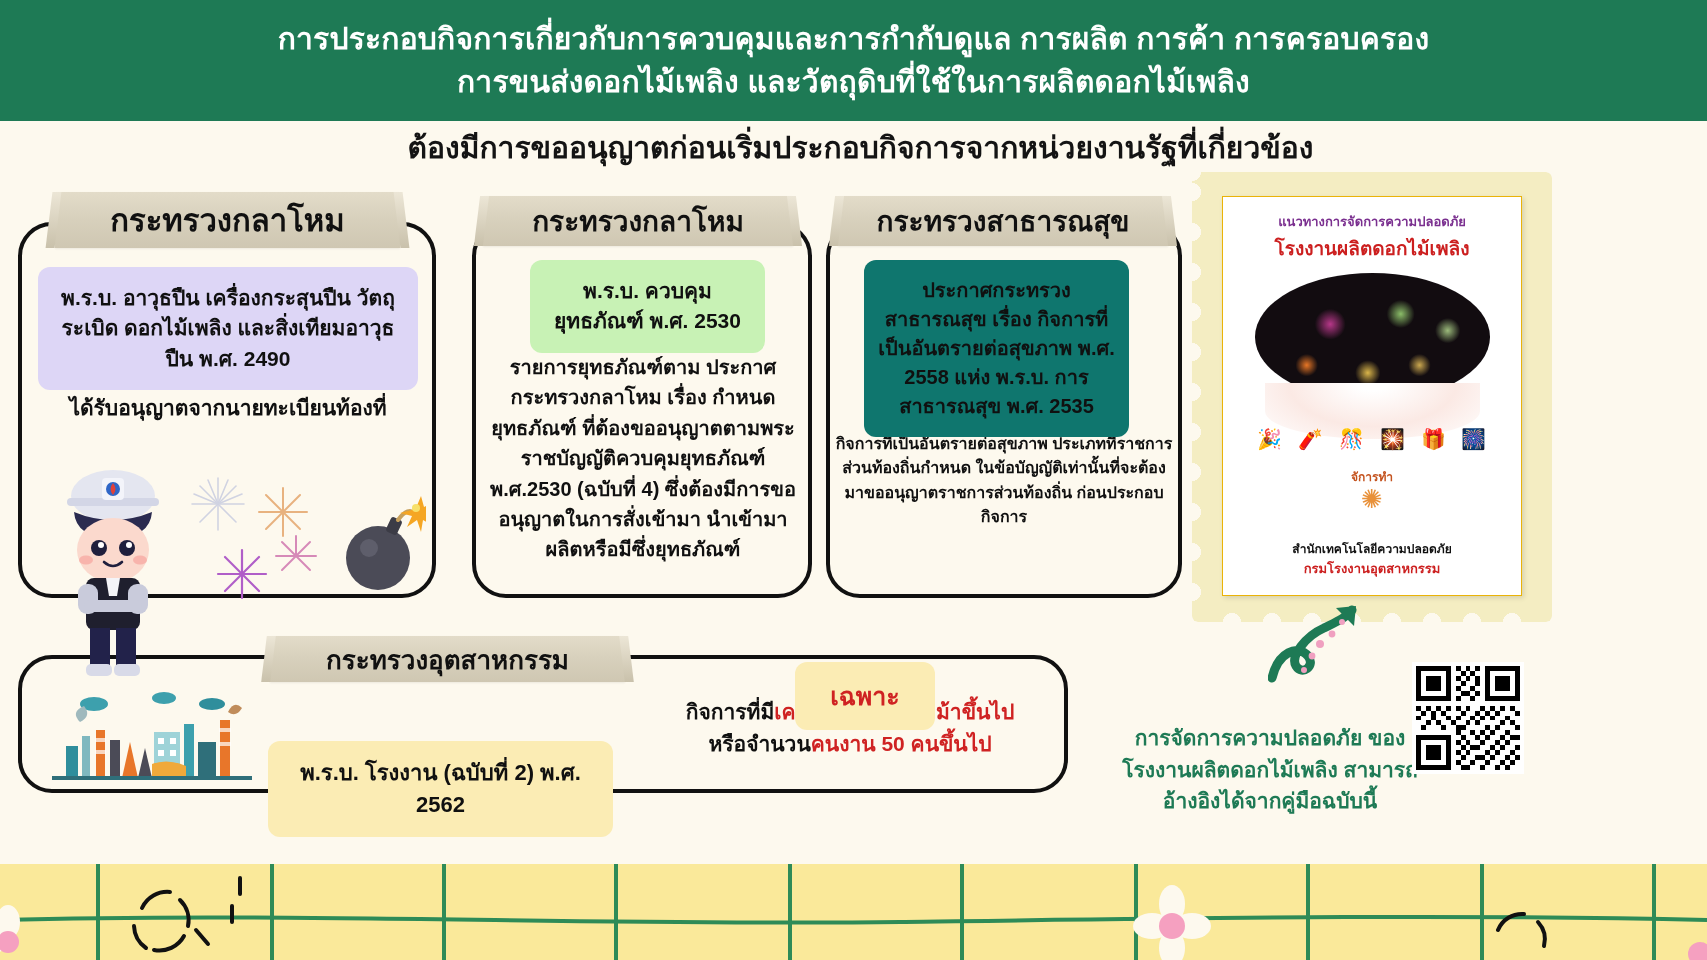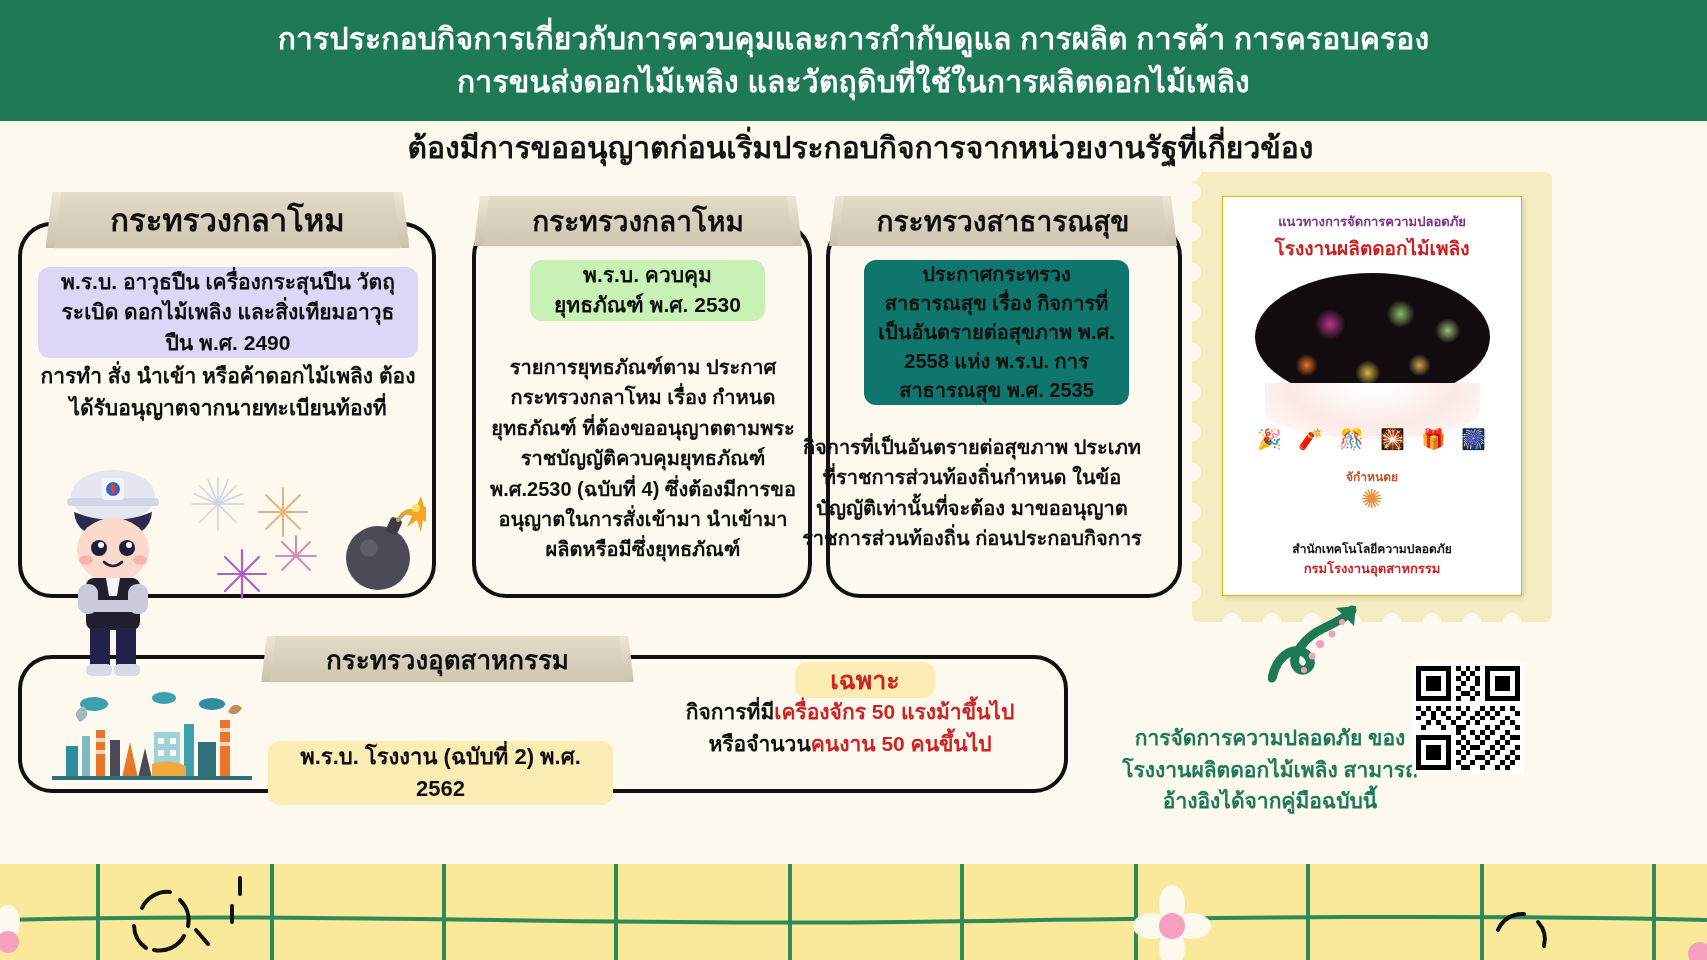--- a/index.html
+++ b/index.html
@@ -86,21 +86,21 @@
   }
 
   
   .pill {
     position: absolute;
     border-radius: 12px;
     text-align: center;
     font-weight: 700;
     color: #101010;
     line-height: 1.45;
-    padding: 0 12px;
+    padding: 16px 12px;
     z-index: 4;
   }
   #pill-mahadthai {
     left: 38px; top: 267px; width: 380px;
     background: #ddd6f6;
     font-size: 21px;
   }
   #pill-kalahom {
     left: 530px; top: 260px; width: 235px;
     background: #c8f2b5;
@@ -128,21 +128,21 @@
   .body-text {
     position: absolute;
     text-align: center;
     color: #101010;
     font-weight: 700;
     line-height: 1.52;
     z-index: 3;
   }
   #body-mahadthai { left: 40px;  top: 360px; width: 376px; font-size: 21px; }
   #body-kalahom   { left: 480px; top: 352px; width: 326px; font-size: 20px; }
-  #body-health    { left: 800px; top: 432px; width: 344px; font-size: 20px; }
+  #body-health    { left: 832px; top: 432px; width: 344px; font-size: 16px; }
   #body-industry  { left: 650px; top: 696px; width: 400px; font-size: 21px; }
   #body-industry .hl { color: #cf2222; }
 
   
   #booklet-frame {
     position: absolute; left: 1192px; top: 172px;
     width: 360px; height: 450px;
     background: #f4edc2;
     border-radius: 6px;
     -webkit-mask-image:
@@ -405,21 +405,21 @@
     <div id="booklet-photo"></div>
     <div id="booklet-glow"></div>
     <div id="booklet-icons">
       <span>🎉</span>
       <span>🧨</span>
       <span>🎊</span>
       <span>🎇</span>
       <span>🎁</span>
       <span>🎆</span>
     </div>
-    <div id="booklet-by">จักำหนดย</div>
+    <div id="booklet-by">จัการทำ</div>
     <div id="booklet-spark">✺</div>
     <div id="booklet-org1">สำนักเทคโนโลยีความปลอดภัย</div>
     <div id="booklet-org2">กรมโรงงานอุตสาหกรรม</div>
   </div>
 
   <svg id="swirl-arrow" viewBox="0 0 100 90">
     <path d="M4 78 C 10 52, 30 44, 40 56 C 48 66, 34 76, 28 66 C 22 56, 38 36, 56 28 C 68 22, 78 18, 84 10" stroke="#1e7a55" stroke-width="9" fill="none" stroke-linecap="round"></path>
     <path d="M68 8 L88 6 L86 26 Z" fill="#1e7a55"></path>
     <g fill="#f0a0c0">
       <circle cx="52" cy="44" r="4"></circle>

